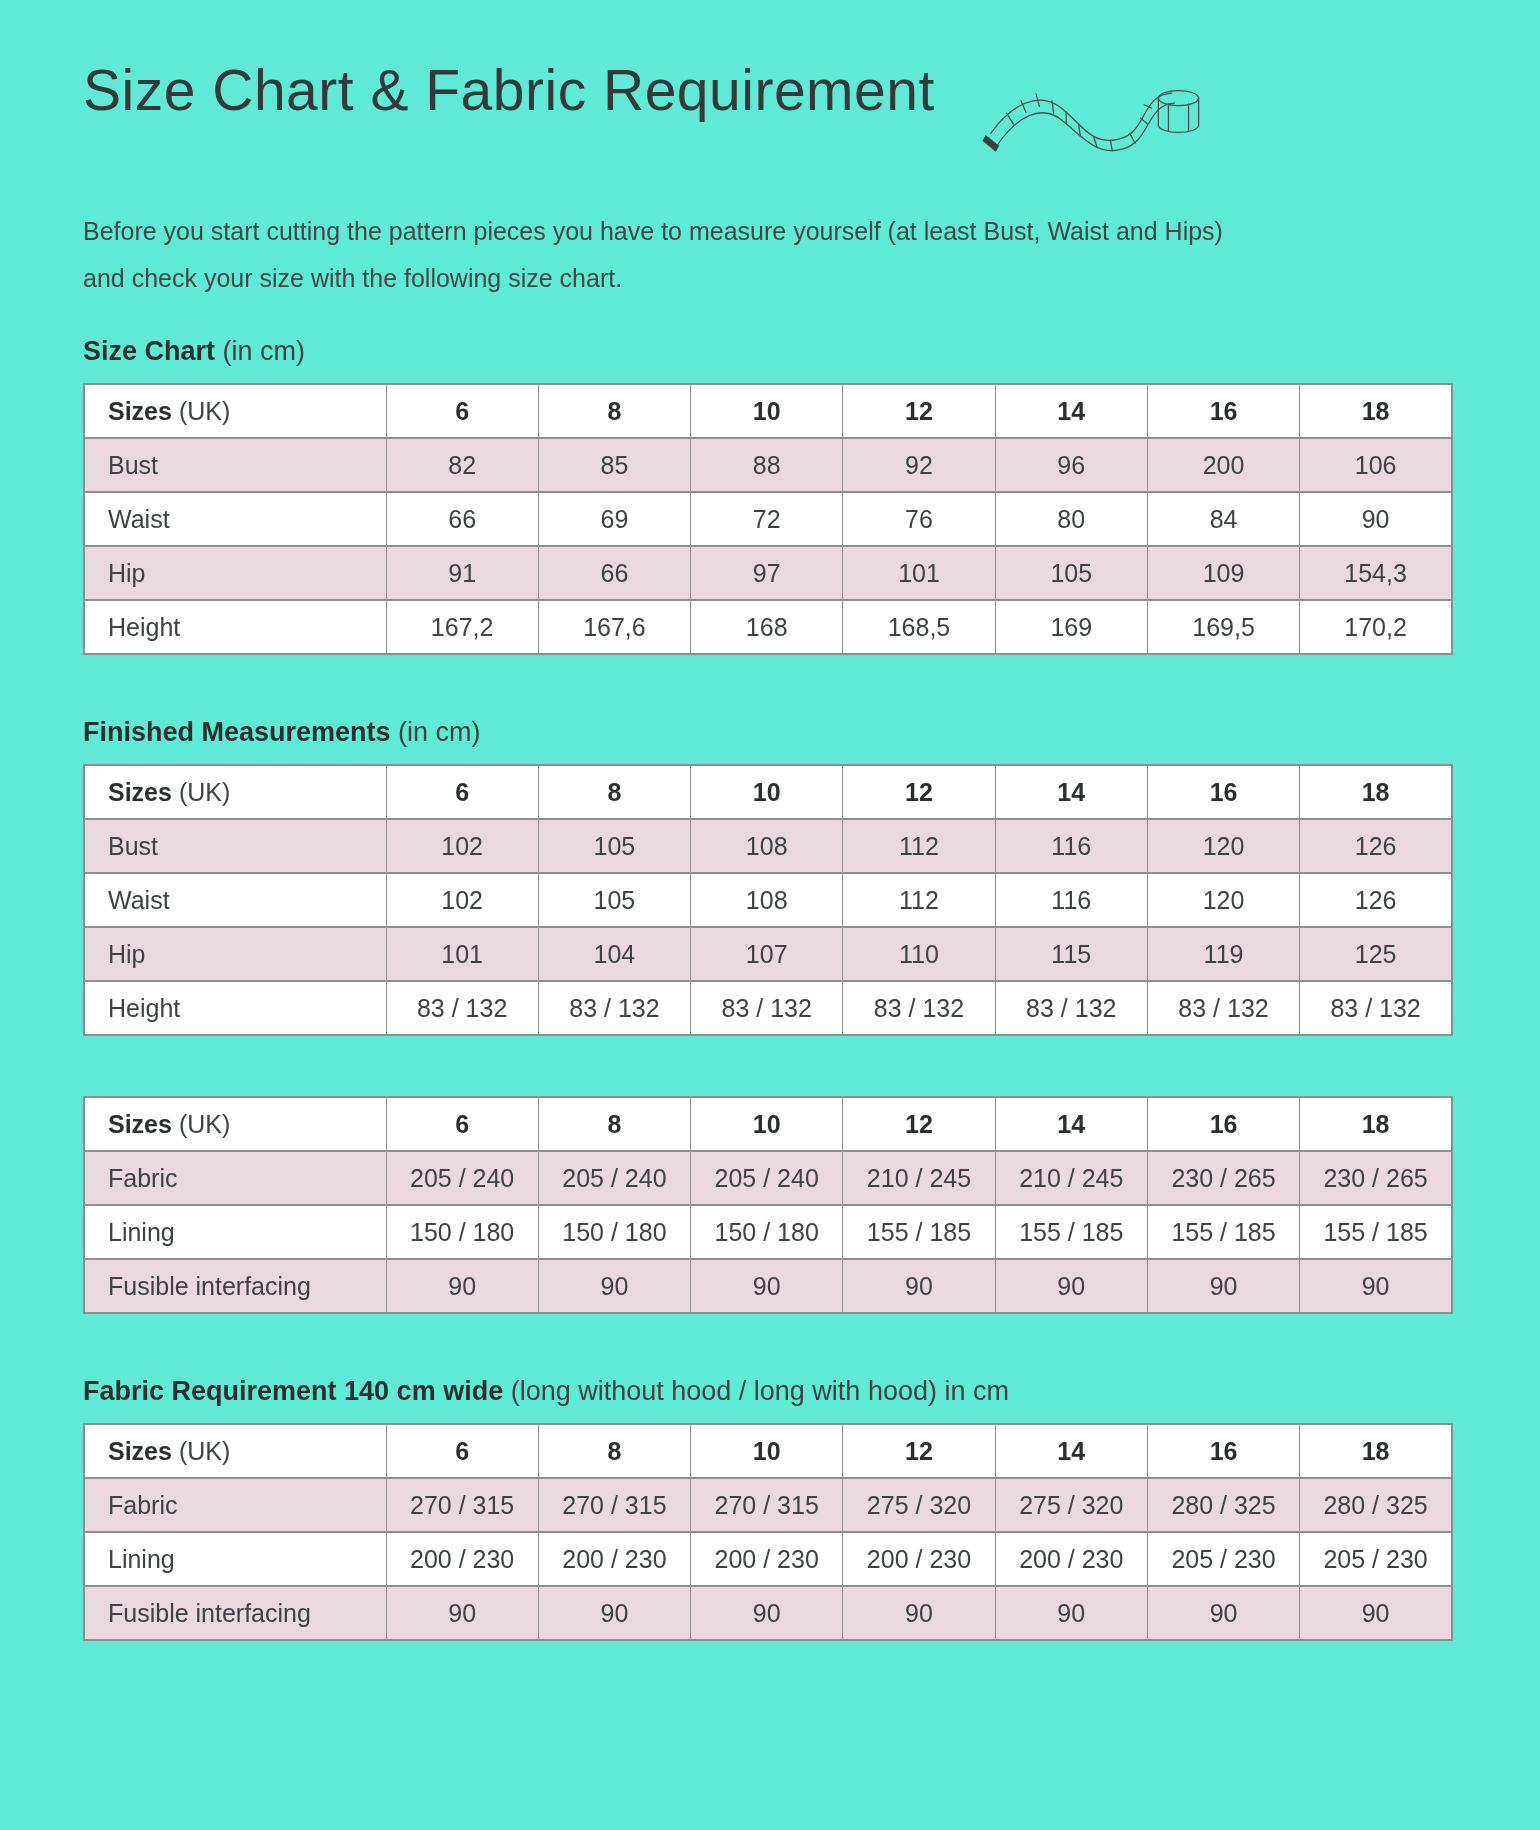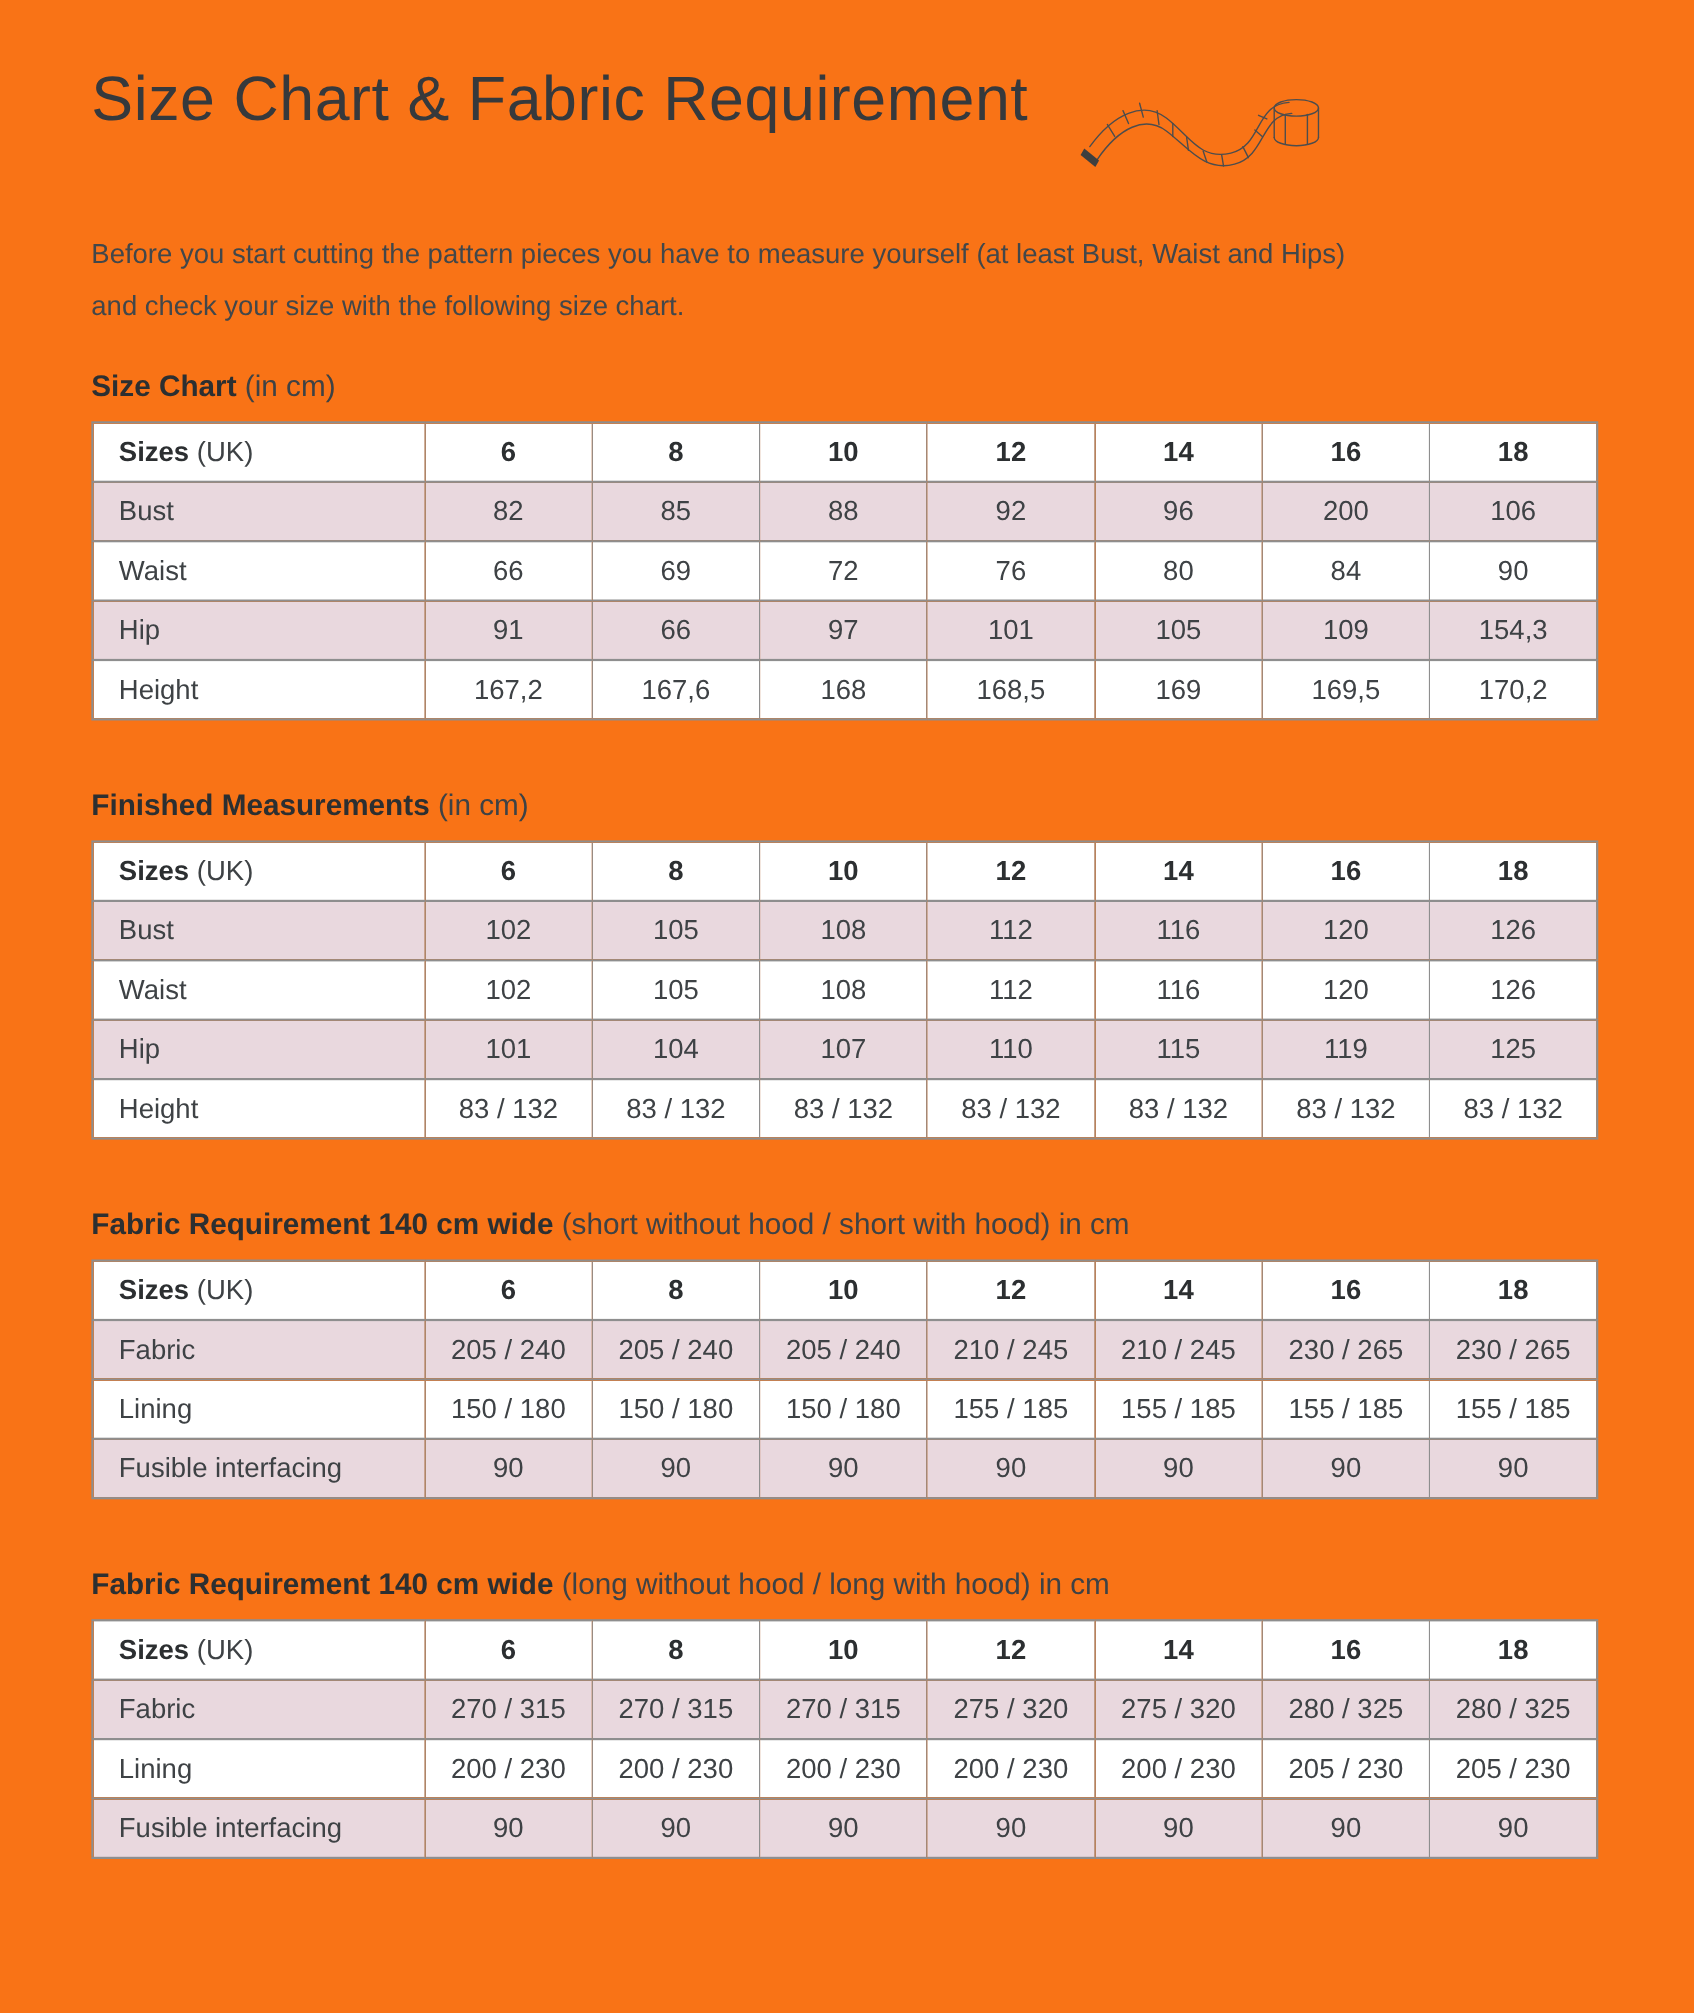--- a/index.html
+++ b/index.html
@@ -1,19 +1,19 @@
 <!DOCTYPE html>
 <html><head>
 <meta charset="utf-8">
 <style>
   html,body { margin:0; padding:0; background:#ffffff; }
   .page {
     width:1540px; height:1830px; box-sizing:border-box;
     padding:58px 87px 0 83px; overflow:hidden;
-    font-family:"Liberation Sans", sans-serif; color:#3e4245; background:#f97316;
+    font-family:"Liberation Sans", sans-serif; color:#3e4245; background:#5eead4;
   }
   .masthead { display:flex; align-items:flex-start; }
   h1 {
     margin:0; font-size:57px; line-height:64px; font-weight:300;
     color:#36393c; letter-spacing:0.5px; white-space:nowrap;
   }
   .tape-icon { margin:6px 0 0 44px; flex:0 0 auto; }
   .intro { margin:44px 0 0 0; font-size:25px; line-height:47px; font-weight:400; color:#42474a; }
   .table-section { margin-top:60px; }
   .table-section.first { margin-top:32px; }
@@ -209,21 +209,20 @@
             <td>83 / 132</td>
             <td>83 / 132</td>
             <td>83 / 132</td>
             <td>83 / 132</td>
           </tr>
         </tbody>
       </table>
   </section>
 
   <section class="table-section">
-    <h2 class="section-heading"><span class="hb">Fabric Requirement 140 cm wide</span><span class="hl"> (short without hood / short with hood) in cm</span></h2>
     <table class="size-table">
         <colgroup>
           <col class="col-label">
           <col>
           <col>
           <col>
           <col>
           <col>
           <col>
           <col>

